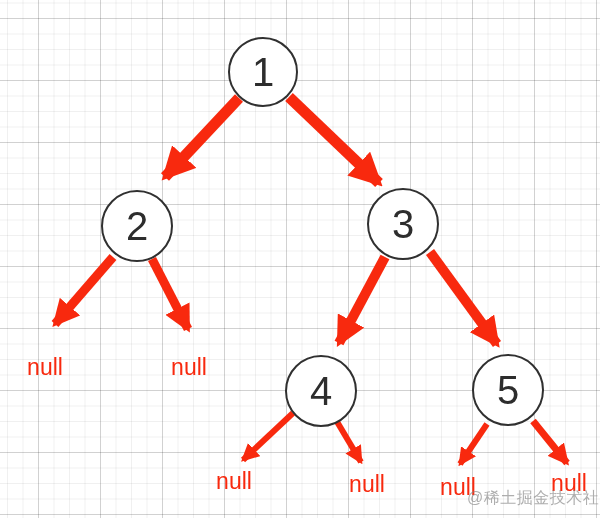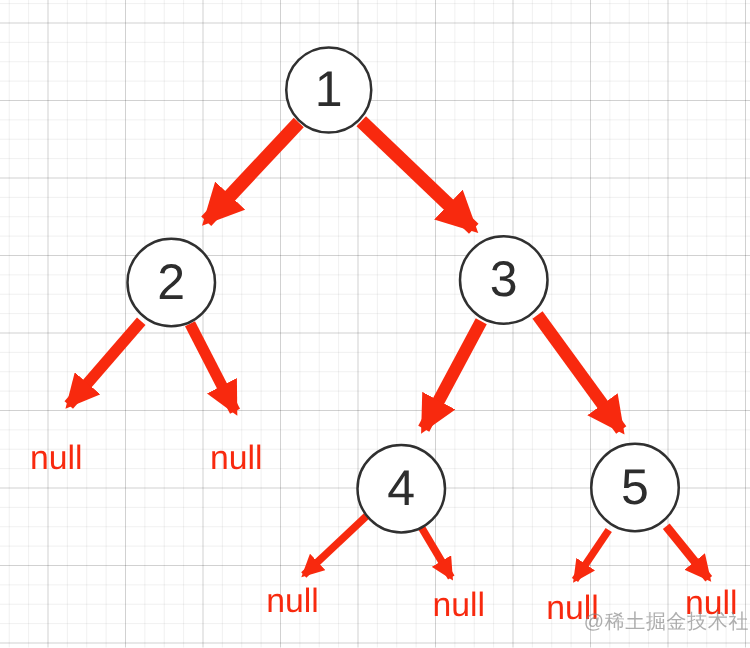--- a/index.html
+++ b/index.html
@@ -36,21 +36,21 @@
     display: flex;
     align-items: center;
     justify-content: center;
     font-size: 40px;
     color: #2d2d2d;
     user-select: none;
   }
   .null-label {
     position: absolute;
     transform: translate(-50%, -50%);
-    font-size: 27px;
+    font-size: 23px;
     line-height: 1;
     white-space: nowrap;
     user-select: none;
   }
   .watermark {
     position: absolute;
     left: 467px;
     top: 488px;
     font-size: 16px;
     line-height: 1.2;

